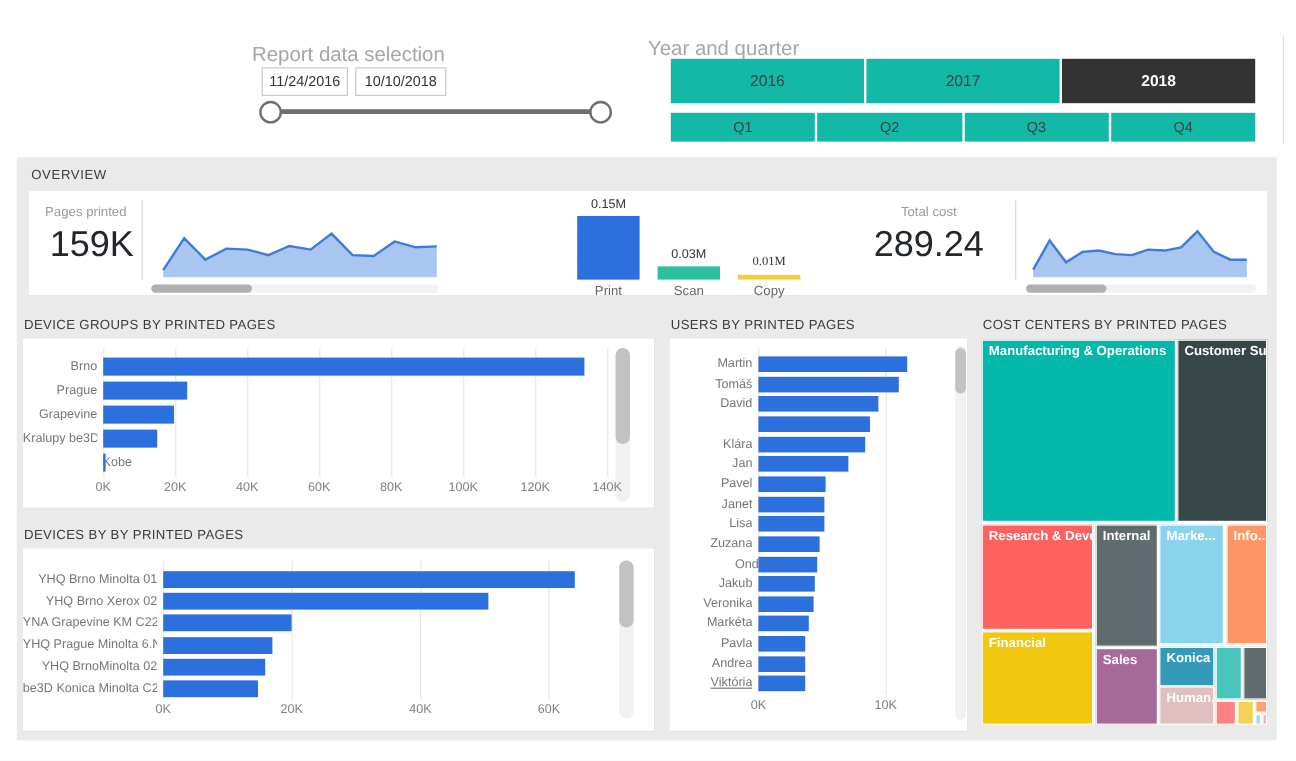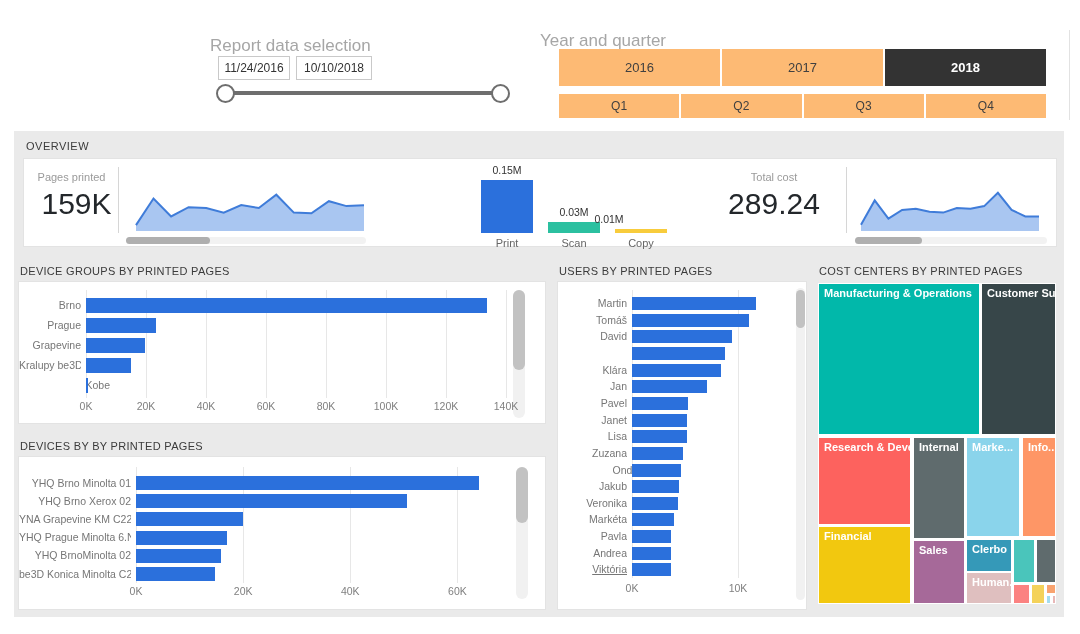--- a/index.html
+++ b/index.html
@@ -5,21 +5,21 @@
   html,body{margin:0;padding:0;}
   body{width:1080px;height:634px;position:relative;overflow:hidden;background:#fff;
        font-family:"Liberation Sans",sans-serif;color:#333;}
   .abs{position:absolute;}
   .slicer-label{font-size:17px;color:#A6A6A6;}
   .date-box{height:22px;border:1px solid #C9C9C9;background:#fff;font-size:12px;color:#333;
             display:flex;align-items:center;justify-content:center;}
   .slider-track{height:4px;background:#6E6E6E;border-radius:2px;}
   .slider-handle{width:15px;height:15px;border-radius:50%;background:#fff;border:2px solid #6E6E6E;}
   .btn-row{display:flex;gap:2px;}
-  .slicer-btn{flex:1;background:#fdba74;color:#404040;font-size:13px;display:flex;
+  .slicer-btn{flex:1;background:#14b8a6;color:#404040;font-size:13px;display:flex;
               align-items:center;justify-content:center;cursor:pointer;}
   .slicer-btn.selected{background:#333333;color:#fff;font-weight:bold;}
   .qtr{font-size:12px;}
   .canvas{left:14px;top:131px;width:1050px;height:486px;background:#EAEAEA;}
   .panel{background:#fff;border:1px solid #E3E3E3;box-sizing:border-box;}
   .sec-title{font-size:11px;color:#3B3B3B;letter-spacing:.3px;}
   .kpi-label{font-size:11px;color:#9A9A9A;text-align:center;}
   .kpi-value{font-size:30px;color:#23272B;text-align:center;}
   .vdivider{width:1px;background:#D6D6D6;}
   .hscroll{height:7px;background:#F2F2F2;border-radius:4px;}
@@ -82,21 +82,21 @@
     </div>
 
   <div id="mini-chart">
       <div class="mini-bar abs" style="left: 457px; top: 21px; height: 53px; background: rgb(43, 112, 220);"></div>
       <div class="mini-val" style="left: 457px; top: 5px;">0.15M</div>
       <div class="mini-cat" style="left: 457px; top: 78px;">Print</div>
       <div class="mini-bar abs" style="left: 524px; top: 63.4px; height: 10.6px; background: rgb(43, 192, 160);"></div>
       <div class="mini-val" style="left: 524px; top: 47.4px;">0.03M</div>
       <div class="mini-cat" style="left: 524px; top: 78px;">Scan</div>
       <div class="mini-bar abs" style="left: 591px; top: 70px; height: 4px; background: rgb(248, 204, 60);"></div>
-      <div class="mini-val" style="left: 559px; top: 54px;">0.01M</div>
+      <div class="mini-val" style="left: 591px; top: 54px; font-family: Liberation Serif, serif;">0.01M</div>
       <div class="mini-cat" style="left: 591px; top: 78px;">Copy</div>
     </div>
 
   <div class="abs kpi-label" style="left:690px;top:12px;width:120px;">Total cost</div>
   <div class="abs kpi-value" style="left:690px;top:28px;width:120px;">289.24</div>
   <div class="abs vdivider" style="left:822px;top:8px;height:66px;"></div>
   <div class="abs" style="left:835px;top:22px;width:182px;height:54px;">
     <svg id="spark2" width="182" height="54">
         <polygon points="2,50 2.0,43.7 15.7,19.4 29.4,37.6 43.1,28.9 56.8,27.8 70.5,30.8 84.2,31.6 97.8,27.0 111.5,27.8 125.2,25.1 138.9,11.8 152.6,28.9 166.3,35.4 180.0,35.4 180,50" fill="#A9C6F1"></polygon>
         <polyline points="2.0,43.7 15.7,19.4 29.4,37.6 43.1,28.9 56.8,27.8 70.5,30.8 84.2,31.6 97.8,27.0 111.5,27.8 125.2,25.1 138.9,11.8 152.6,28.9 166.3,35.4 180.0,35.4" fill="none" stroke="#3F7CD9" stroke-width="2"></polyline>
@@ -232,21 +232,21 @@
     <div class="tile" style="left: 85.7%; top: 48.1%; width: 14.3%; height: 31.1%; background: rgb(254, 150, 102);">
       <span>Info...</span>
     </div>
     <div class="tile" style="left: 0%; top: 75.8%; width: 39.1%; height: 24.2%; background: rgb(242, 200, 15);">
       <span>Financial</span>
     </div>
     <div class="tile" style="left: 39.9%; top: 80.1%; width: 21.8%; height: 19.9%; background: rgb(166, 105, 153);">
       <span>Sales</span>
     </div>
     <div class="tile" style="left: 62.2%; top: 79.8%; width: 19.3%; height: 10.1%; background: rgb(53, 153, 184);">
-      <span>Clerbo</span>
+      <span>Konica</span>
     </div>
     <div class="tile" style="left: 62.2%; top: 90.1%; width: 19.3%; height: 9.9%; background: rgb(223, 191, 191);">
       <span>Human...</span>
     </div>
     <div class="tile" style="left: 82%; top: 79.8%; width: 9.2%; height: 13.7%; background: rgb(74, 197, 187);"></div>
     <div class="tile" style="left: 91.6%; top: 79.8%; width: 8.4%; height: 13.7%; background: rgb(95, 107, 109);"></div>
     <div class="tile" style="left: 82%; top: 93.8%; width: 7.1%; height: 6.2%; background: rgb(251, 130, 129);"></div>
     <div class="tile" style="left: 89.5%; top: 93.8%; width: 5.9%; height: 6.2%; background: rgb(244, 210, 90);"></div>
     <div class="tile" style="left: 95.8%; top: 93.8%; width: 4.2%; height: 3.2%; background: rgb(249, 163, 111);"></div>
     <div class="tile" style="left: 95.8%; top: 97.2%; width: 2.3%; height: 2.8%; background: rgb(163, 220, 239);"></div>

